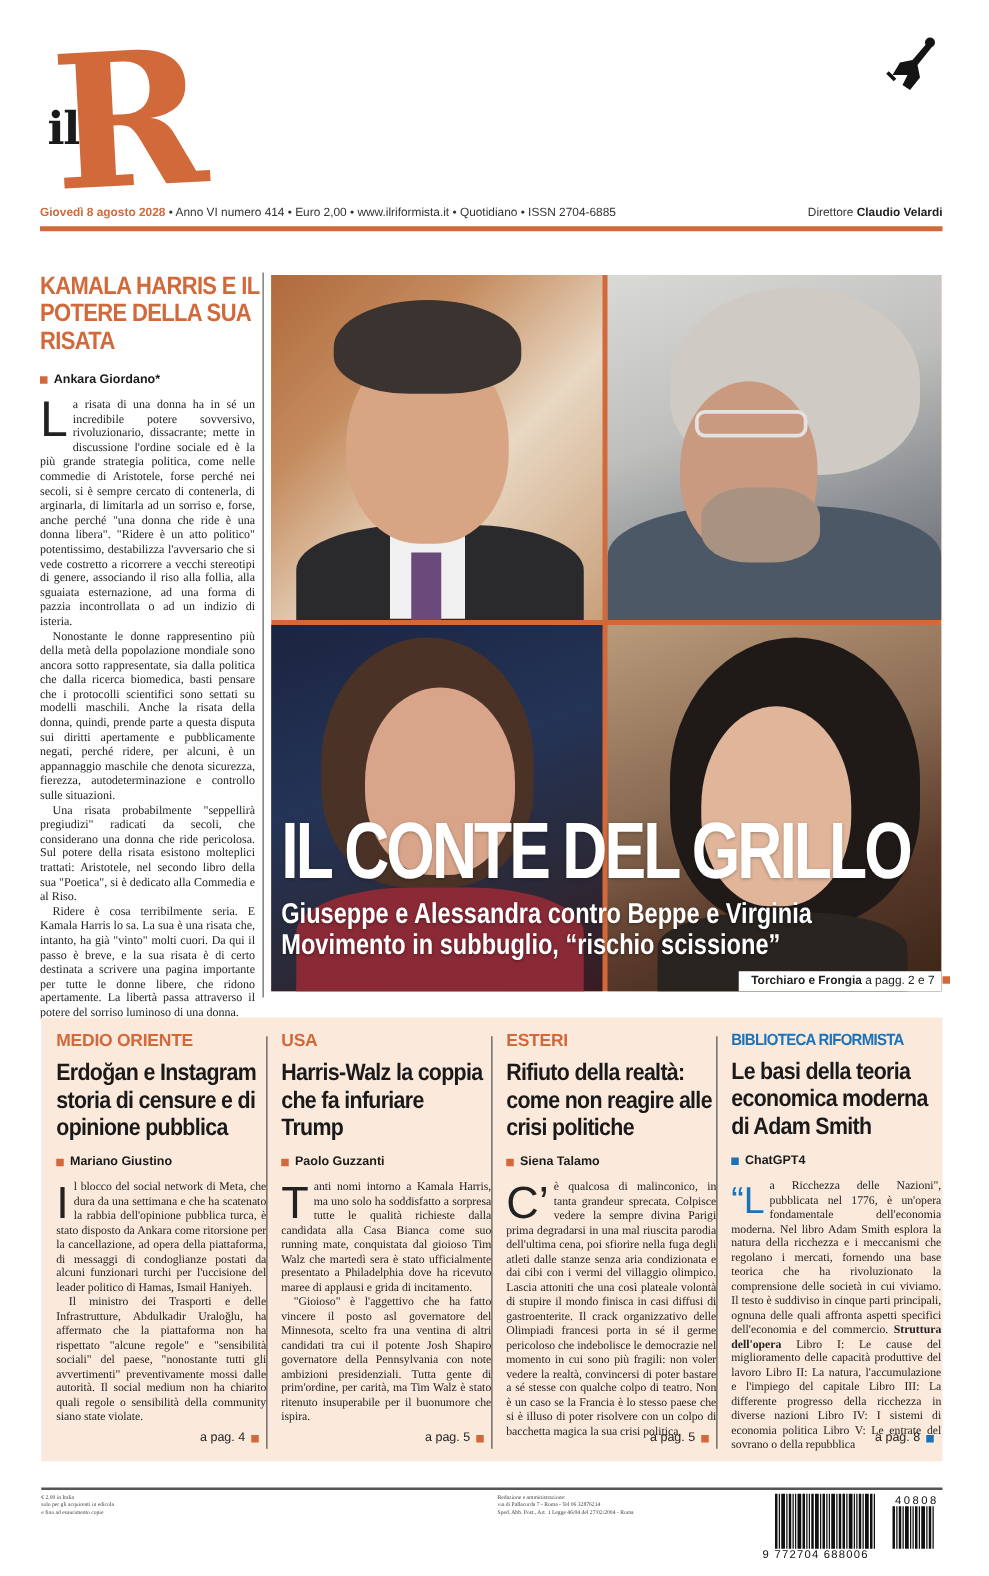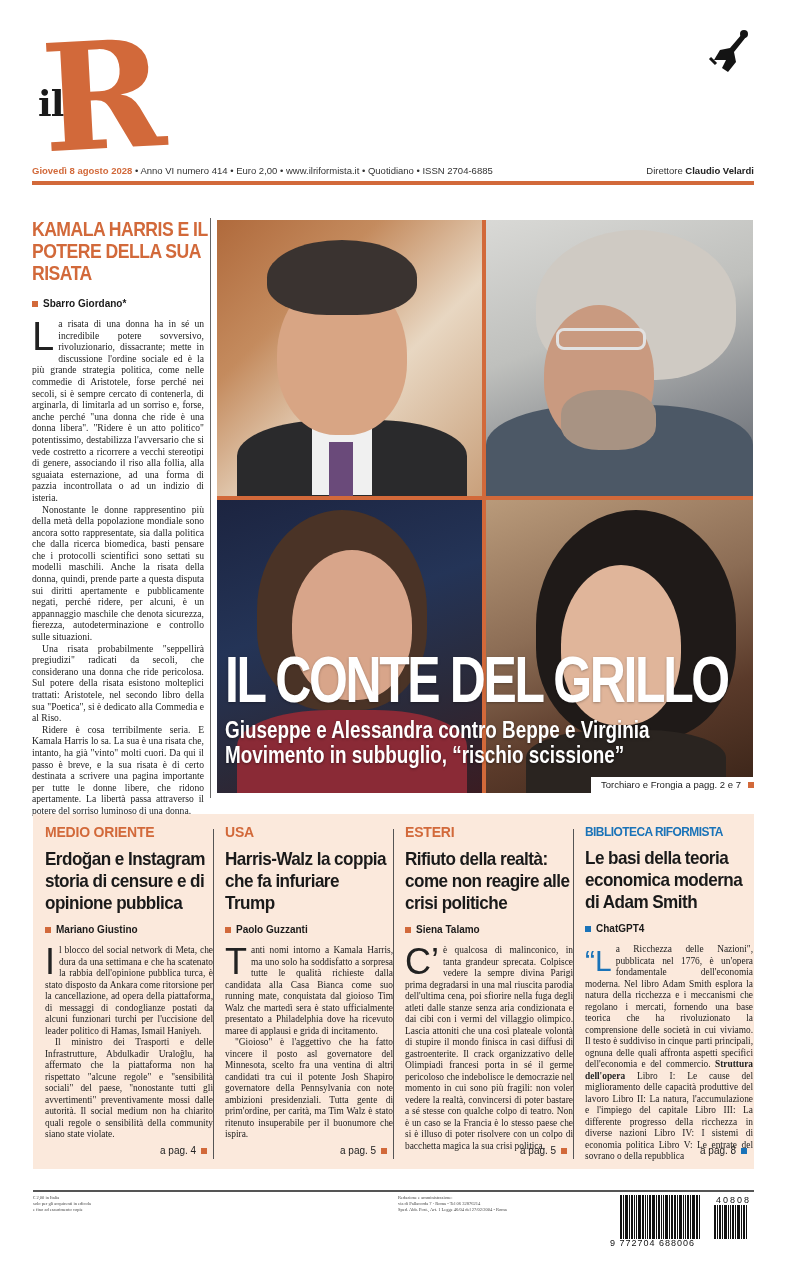--- a/index.html
+++ b/index.html
@@ -39,21 +39,21 @@
   .p3 { left: 0; top: 280px; width: 265px; height: 293px; background: linear-gradient(160deg, #1c2440 0%, #243457 40%, #2a2a3a 70%, #3a1c22 100%); }
   .p4 { left: 269px; top: 280px; width: 267px; height: 293px; background: linear-gradient(160deg, #b99a7a 0%, #8c6d55 40%, #5a3a2a 70%, #3a2418 100%); }
   .face { position: absolute; border-radius: 50% 50% 45% 45%; }
   .hair { position: absolute; border-radius: 50% 50% 40% 40%; }
   .suit { position: absolute; border-radius: 40% 40% 0 0; }
 
   .headline-overlay { position: absolute; left: 217px; top: 640px; width: 472px; height: 140px; }
   .main-headline { position: absolute; left: 8px; top: 8px; font-family: "Liberation Sans", sans-serif; font-weight: bold; font-size: 64px; line-height: 64px; color: #fff; letter-spacing: -3px; transform: scaleX(0.78); transform-origin: left; white-space: nowrap; text-shadow: 0 1px 3px rgba(0,0,0,0.3); }
   .subhead { position: absolute; left: 8px; top: 78px; font-family: "Liberation Sans", sans-serif; font-weight: bold; font-size: 23px; line-height: 25px; color: #fff; white-space: nowrap; transform: scaleX(0.82); transform-origin: left; text-shadow: 0 1px 3px rgba(0,0,0,0.4); }
   .credit-tag { position: absolute; left: 591px; top: 777px; width: 162px; height: 16px; background: #fff; font-family: "Liberation Sans", sans-serif; font-size: 9.5px; line-height: 16px; padding-left: 10px; color: #222; white-space: nowrap; }
-  .credit-tag b { font-weight: normal; }
+  .credit-tag b { font-weight: bold; }
   .credit-tag .square { margin-left: 4px; vertical-align: middle; }
 
   
   .band { position: absolute; left: 33px; top: 814px; width: 721px; height: 355px; background: #fbe9dc; }
   .col { position: absolute; top: 10px; width: 168px; }
   .col-sep { position: absolute; top: 15px; width: 1px; height: 330px; background: #555; }
   .kicker { font-family: "Liberation Sans", sans-serif; font-weight: bold; font-size: 14px; color: #d2693a; text-transform: uppercase; letter-spacing: -0.2px; }
   .kicker.blue { color: #1a73b8; font-size: 13px; transform: scaleX(0.92); transform-origin: left; white-space: nowrap; letter-spacing: -0.6px; }
   .col-title { margin-top: 8px; font-family: "Liberation Sans", sans-serif; font-weight: bold; font-size: 19px; line-height: 22px; color: #1a1a1a; letter-spacing: -0.6px; transform: scaleX(0.9); transform-origin: left; width: 186px; }
   .col .byline { margin-top: 10px; }
@@ -94,21 +94,21 @@
     <span>Direttore</span>
     <b>Claudio Velardi</b>
   </span>
 </div>
 <div class="orange-rule"></div>
 
 <article class="left-col">
   <h2 class="left-title">KAMALA HARRIS E IL POTERE DELLA SUA RISATA</h2>
   <div class="byline">
     <span class="square"></span>
-    <span>Sbarro Giordano*</span>
+    <span>Ankara Giordano*</span>
   </div>
   <div class="body-text">
     <p class="first"><span class="dropcap">L</span><span>a risata di una donna ha in sé un incredibile potere sovversivo, rivoluzionario, dissacrante; mette in discussione l'ordine sociale ed è la più grande strategia politica, come nelle commedie di Aristotele, forse perché nei secoli, si è sempre cercato di contenerla, di arginarla, di limitarla ad un sorriso e, forse, anche perché "una donna che ride è una donna libera". "Ridere è un atto politico" potentissimo, destabilizza l'avversario che si vede costretto a ricorrere a vecchi stereotipi di genere, associando il riso alla follia, alla sguaiata esternazione, ad una forma di pazzia incontrollata o ad un indizio di isteria.</span></p>
     <p>Nonostante le donne rappresentino più della metà della popolazione mondiale sono ancora sotto rappresentate, sia dalla politica che dalla ricerca biomedica, basti pensare che i protocolli scientifici sono settati su modelli maschili. Anche la risata della donna, quindi, prende parte a questa disputa sui diritti apertamente e pubblicamente negati, perché ridere, per alcuni, è un appannaggio maschile che denota sicurezza, fierezza, autodeterminazione e controllo sulle situazioni.</p>
     <p>Una risata probabilmente "seppellirà pregiudizi" radicati da secoli, che considerano una donna che ride pericolosa. Sul potere della risata esistono molteplici trattati: Aristotele, nel secondo libro della sua "Poetica", si è dedicato alla Commedia e al Riso.</p>
     <p>Ridere è cosa terribilmente seria. E Kamala Harris lo sa. La sua è una risata che, intanto, ha già "vinto" molti cuori. Da qui il passo è breve, e la sua risata è di certo destinata a scrivere una pagina importante per tutte le donne libere, che ridono apertamente. La libertà passa attraverso il potere del sorriso luminoso di una donna.</p>
   </div>
   <div class="footnote">
     <div>*Direttore Sbarro institute for cancer Research</div>
     <div>Temple University di Philadelphia</div>

